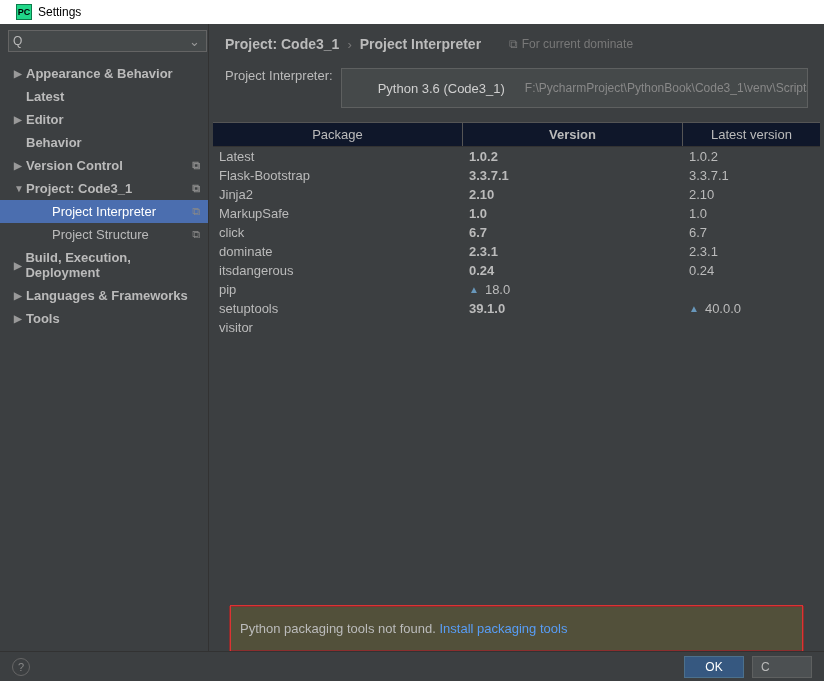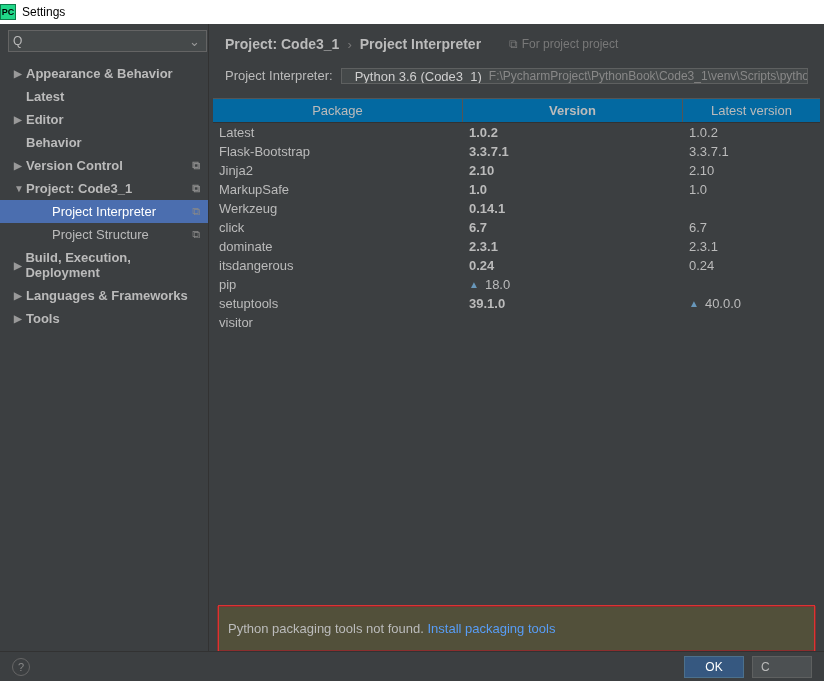--- a/index.html
+++ b/index.html
@@ -1,18 +1,18 @@
 <!DOCTYPE html>
 <html><head>
   <meta charset="utf-8">
   <style>
     * { margin: 0; padding: 0; box-sizing: border-box; }
     body { font-family: "Segoe UI", Arial, sans-serif; font-size: 13px; background: #3c3f41; color: #bbbbbb; width: 824px; height: 681px; overflow: hidden; display: flex; flex-direction: column; }
     
-    .titlebar { background: #fff; color: #000; height: 24px; display: flex; align-items: center; padding: 0 0; gap: 6px; font-size: 12px; }
+    .titlebar { background: #fff; color: #000; height: 24px; display: flex; align-items: center; padding: 0 16px; gap: 6px; font-size: 12px; }
     .titlebar-icon { width: 16px; height: 16px; background: #21d789; border: 1px solid #0a7c4a; display: flex; align-items: center; justify-content: center; font-size: 9px; font-weight: bold; color: #000; }
     
     .main { display: flex; flex: 1; overflow: hidden; }
     
     .sidebar { width: 209px; background: #3c3f41; border-right: 1px solid #323232; display: flex; flex-direction: column; }
     .search-row { padding: 6px 8px; display: flex; align-items: center; gap: 4px; }
     .search-input { flex: 1; background: #45494a; border: 1px solid #646464; color: #bbb; padding: 2px 4px; font-size: 12px; height: 22px; }
     .search-icon { color: #999; font-size: 13px; margin-left: -22px; pointer-events: none; }
     
     .tree { flex: 1; overflow-y: auto; padding-top: 4px; }
@@ -24,42 +24,42 @@
     .tree-item .copy-icon { position: absolute; right: 8px; color: #888; font-size: 11px; }
     
     .content { flex: 1; background: #3c3f41; display: flex; flex-direction: column; overflow: hidden; }
     .breadcrumb { padding: 12px 16px 8px; display: flex; align-items: center; gap: 8px; color: #bbbbbb; }
     .breadcrumb .crumb { font-weight: bold; font-size: 14px; }
     .breadcrumb .sep { color: #777; }
     .breadcrumb .for-project { margin-left: 20px; color: #787878; font-size: 12px; display: flex; align-items: center; gap: 4px; }
     
     .interpreter-row { padding: 8px 16px 14px; display: flex; gap: 8px; }
     .interpreter-label { color: #bbb; }
-    .interpreter-select { flex: 1; background: #45494a; border: 1px solid #5e6060; color: #bbb; padding: 3px 6px; display: flex; align-items: center; gap: 7px; height: 16px; overflow: hidden; white-space: nowrap; }
+    .interpreter-select { flex: 1; background: #45494a; border: 1px solid #5e6060; color: #bbb; padding: 3px 16px; display: flex; align-items: center; gap: 20px; height: 40px; overflow: hidden; white-space: nowrap; }
     .py-icon { width: 14px; height: 14px; display: inline-block; }
     .interpreter-name { color: #d0d0d0; }
     .interpreter-path { color: #888; font-size: 12px; }
     
     .table-wrap { flex: 1; margin: 0 4px 0 4px; overflow: hidden; display: flex; flex-direction: column; }
-    .thead { display: flex; background: #0369a1; border-top: 1px solid #555; border-bottom: 1px solid #323232; }
+    .thead { display: flex; background: #0f172a; border-top: 1px solid #555; border-bottom: 1px solid #323232; }
     .th { padding: 4px 8px; color: #bbb; font-size: 13px; text-align: center; border-right: 1px solid #555; }
     .th:last-child { border-right: none; }
     .col-pkg { width: 250px; text-align: center; }
     .col-ver { width: 220px; text-align: center; font-weight: bold; }
     .col-lat { flex: 1; text-align: center; }
     
     .tbody { flex: 1; overflow-y: auto; }
     .tr { display: flex; padding: 1px 0; }
     .td { padding: 1px 8px; color: #bbb; font-size: 13px; }
     .td.col-pkg { text-align: left; padding-left: 6px; }
     .td.col-ver { text-align: left; padding-left: 6px; }
     .td.col-lat { text-align: left; padding-left: 6px; display: flex; align-items: center; gap: 6px; }
     .up-arrow { color: #6897bb; font-size: 10px; }
     
-    .warning-bar { margin: 0 8px; background: #52503a; border: 1px solid #8b2e2e; padding: 14px 10px; color: #bbb; font-size: 13px; position: relative; }
+    .warning-bar { margin: 0 20px; background: #52503a; border: 1px solid #8b2e2e; padding: 14px 10px; color: #bbb; font-size: 13px; position: relative; }
     .warning-bar a { color: #589df6; text-decoration: none; cursor: pointer; }
     .red-box { position: absolute; left: 0; top: -2px; right: 0; bottom: -2px; border: 1px solid #d33; pointer-events: none; }
     
     .footer { height: 30px; background: #3c3f41; border-top: 1px solid #323232; display: flex; align-items: center; justify-content: flex-end; padding: 0 12px; gap: 8px; }
     .help-icon { position: absolute; left: 12px; width: 18px; height: 18px; border: 1px solid #666; border-radius: 50%; display: flex; align-items: center; justify-content: center; color: #888; font-size: 11px; }
     .footer { position: relative; }
     .btn { background: #4c5052; border: 1px solid #5e6060; color: #bbb; padding: 3px 20px; font-size: 12px; min-width: 60px; }
     .btn.primary { background: #365880; border-color: #4c708c; color: #fff; }
   </style>
 </head>
@@ -128,21 +128,21 @@
       </div>
   </div>
 
   <div class="content">
     <div class="breadcrumb">
       <span class="crumb">Project: Code3_1</span>
       <span class="sep">›</span>
       <span class="crumb">Project Interpreter</span>
       <span class="for-project">
         <span>⧉</span>
-        <span>For project project</span>
+        <span>For current dominate</span>
       </span>
     </div>
 
     <div class="interpreter-row">
       <span class="interpreter-label">Project Interpreter:</span>
       <div class="interpreter-select">
         <span class="py-icon">
           <svg viewBox="0 0 16 16">
               <path fill="#3776ab" d="M8 1c-3 0-3 1-3 2v1h3v1H3c-1 0-2 1-2 3s1 3 2 3h1V9c0-1 1-2 2-2h4c1 0 2-1 2-2V3c0-1 0-2-4-2z"></path>
               <path fill="#ffd43b" d="M8 15c3 0 3-1 3-2v-1H8v-1h5c1 0 2-1 2-3s-1-3-2-3h-1v2c0 1-1 2-2 2H6c-1 0-2 1-2 2v2c0 1 0 2 4 2z"></path>
@@ -174,25 +174,20 @@
             <div class="td col-pkg">Jinja2</div>
             <div class="td col-ver">2.10</div>
             <div class="td col-lat">2.10</div>
           </div>
           <div class="tr">
             <div class="td col-pkg">MarkupSafe</div>
             <div class="td col-ver">1.0</div>
             <div class="td col-lat">1.0</div>
           </div>
           <div class="tr">
-            <div class="td col-pkg">Werkzeug</div>
-            <div class="td col-ver">0.14.1</div>
-            <div class="td col-lat"></div>
-          </div>
-          <div class="tr">
             <div class="td col-pkg">click</div>
             <div class="td col-ver">6.7</div>
             <div class="td col-lat">6.7</div>
           </div>
           <div class="tr">
             <div class="td col-pkg">dominate</div>
             <div class="td col-ver">2.3.1</div>
             <div class="td col-lat">2.3.1</div>
           </div>
           <div class="tr">

